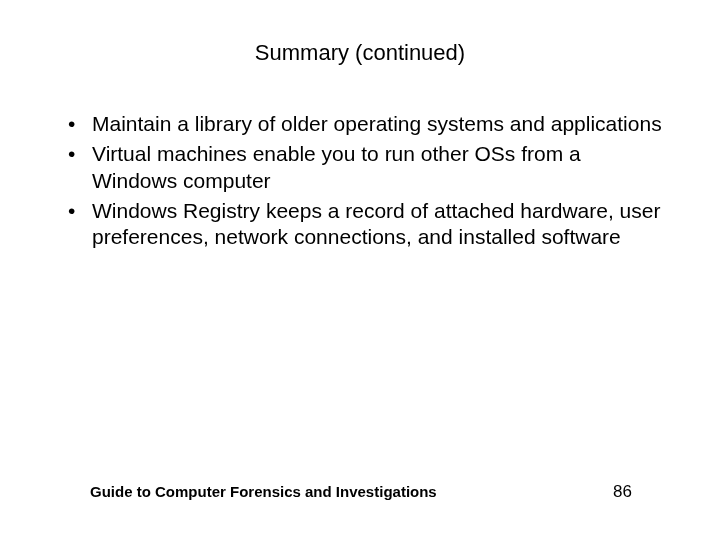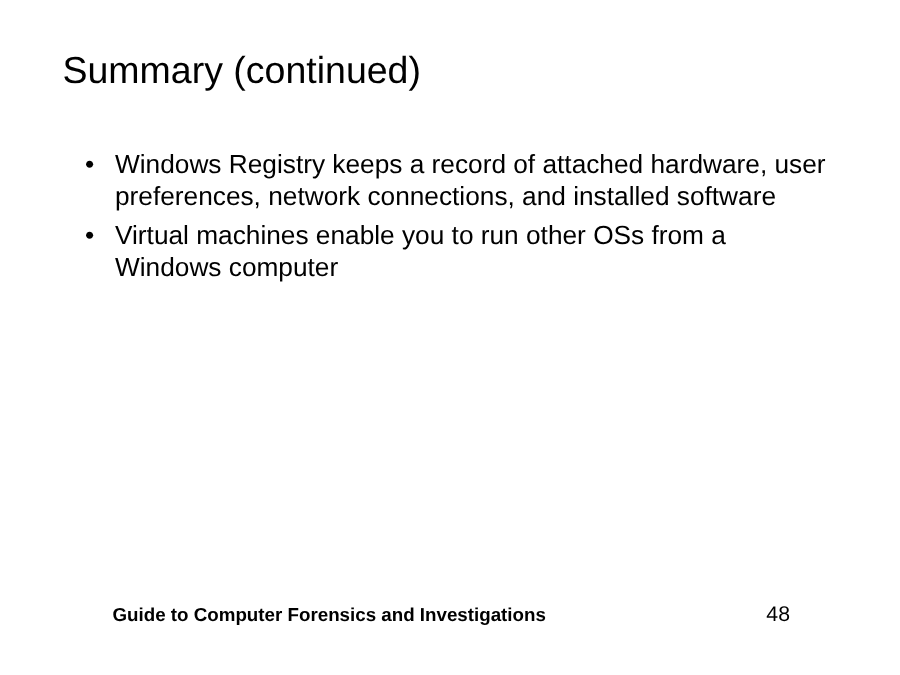--- a/index.html
+++ b/index.html
@@ -10,22 +10,22 @@
       color: #000000;
       position: relative;
     }
     .slide {
       width: 720px;
       height: 540px;
       padding: 30px 50px 0 50px;
       position: relative;
     }
     .title {
-      text-align: left;
-      font-size: 30px;
+      text-align: center;
+      font-size: 22px;
       font-weight: normal;
       margin-top: 10px;
       margin-bottom: 45px;
     }
     .bullets {
       list-style: none;
       padding-left: 10px;
     }
     .bullets li {
       font-size: 21px;
@@ -59,20 +59,21 @@
       font-size: 17px;
       font-weight: normal;
     }
   </style>
 </head>
 <body>
 
 <div class="slide">
   <h1 class="title">Summary (continued)</h1>
   <ul class="bullets">
+    <li>Maintain a library of older operating systems and applications</li>
+    <li>Virtual machines enable you to run other OSs from a Windows computer</li>
     <li>Windows Registry keeps a record of attached hardware, user preferences, network connections, and installed software</li>
-    <li>Virtual machines enable you to run other OSs from a Windows computer</li>
   </ul>
   <div class="footer">
     <span class="footer-text">Guide to Computer Forensics and Investigations</span>
-    <span class="page-num">48</span>
+    <span class="page-num">86</span>
   </div>
 </div>
 
 </body></html>

